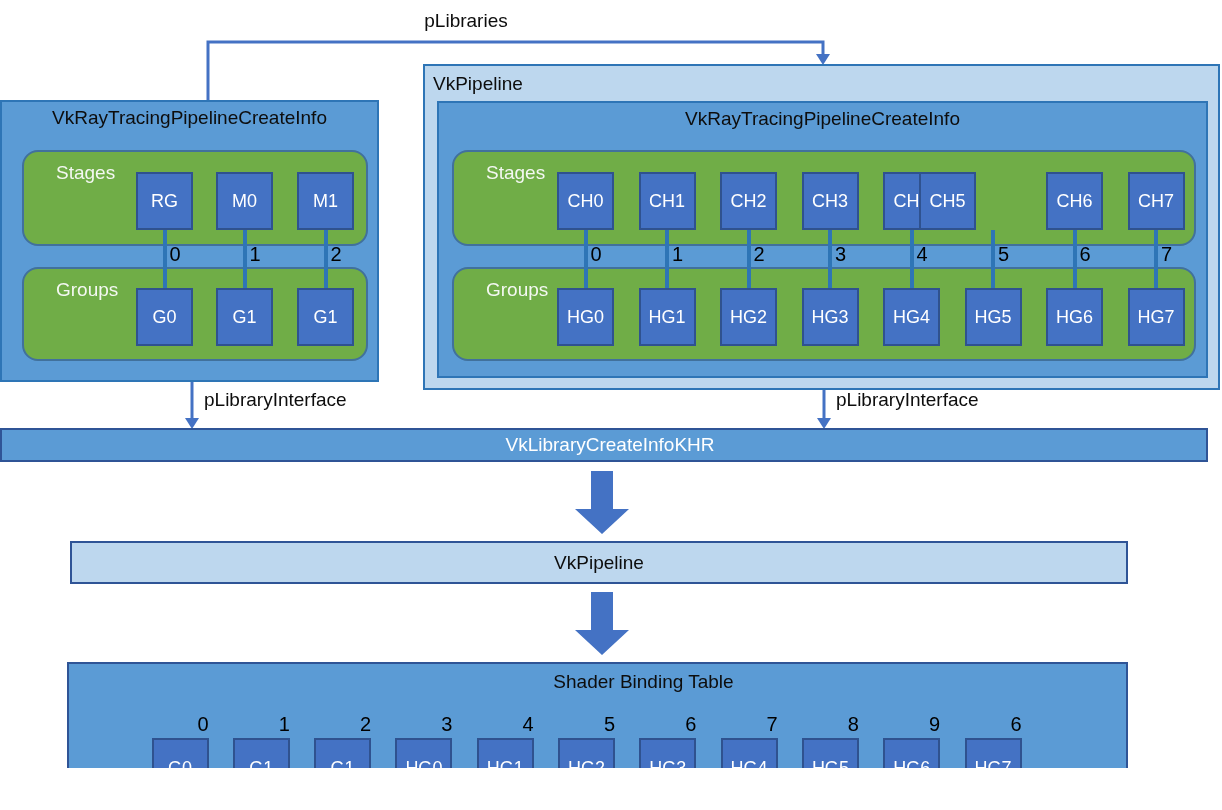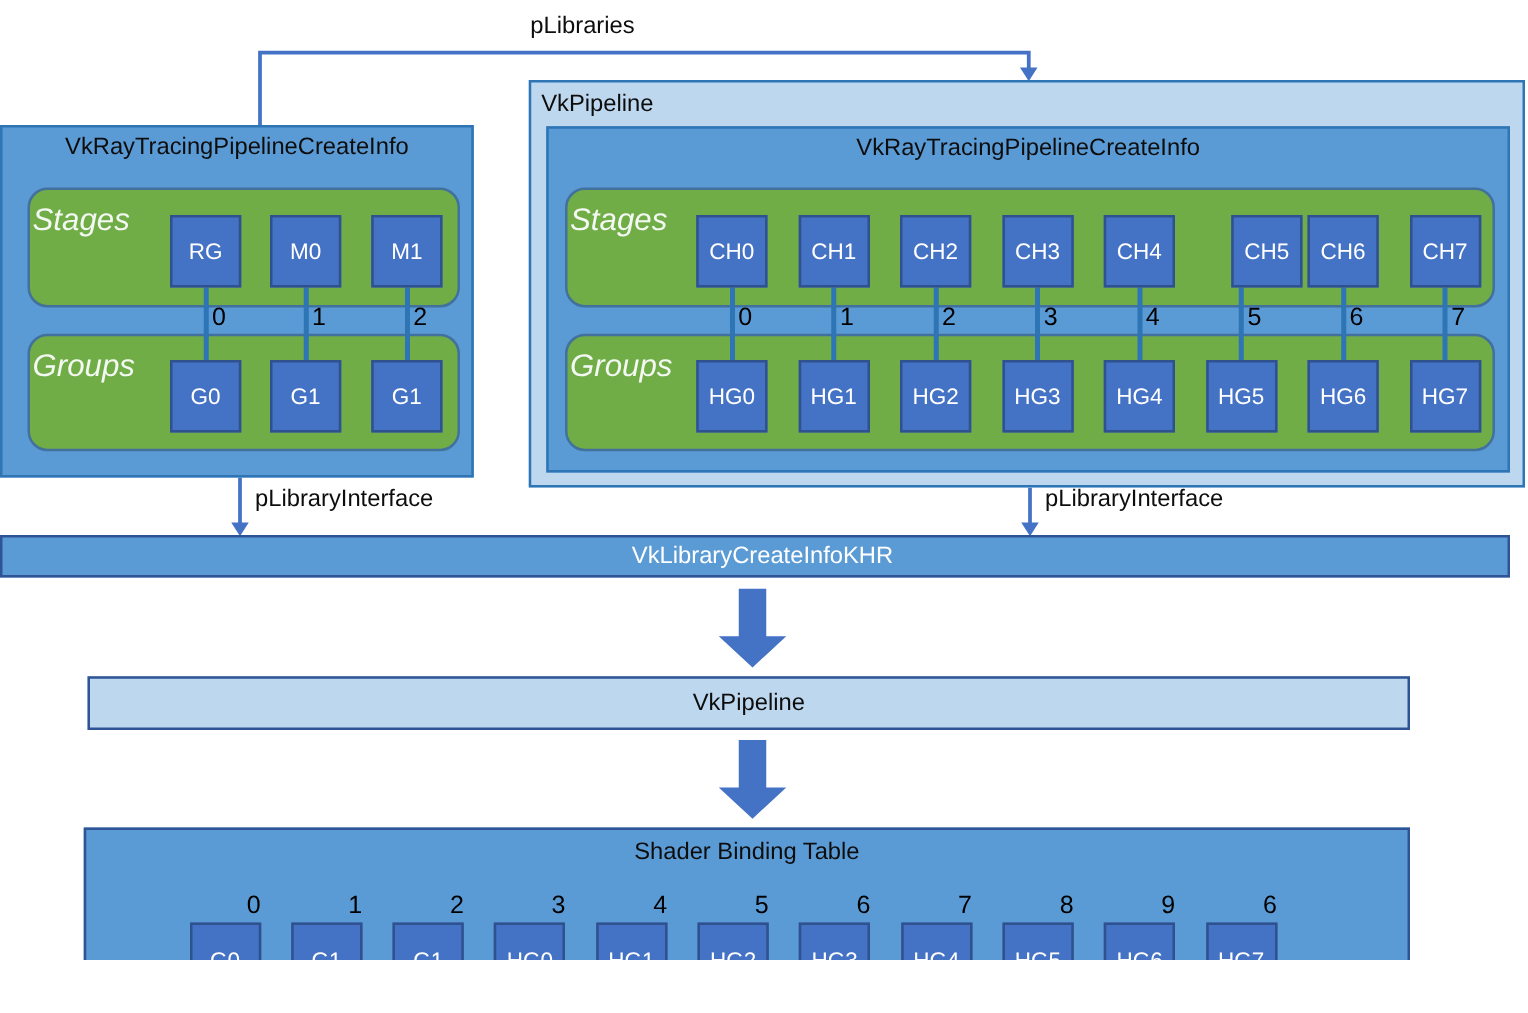--- a/index.html
+++ b/index.html
@@ -8,21 +8,21 @@
     font-family:"Liberation Sans",sans-serif;overflow:hidden;
   }
   .box{position:absolute;box-sizing:border-box;border:2px solid #2E75B6;}
   .box-mid{background:#5B9BD5;padding-left:12px;}
   .box-light{background:#BDD7EE;}
   .green{
     position:absolute;box-sizing:border-box;background:#70AD47;
     border:2px solid #41719C;border-radius:16px;
   }
   .green-label{
-    position:absolute;left:2px;top:10px;color:#f4f8f2;font-size:25px;font-style:italic;
+    position:absolute;left:32px;top:10px;color:#f4f8f2;font-size:19px;
   }
   .box-title{
     position:absolute;color:#0d0d0d;font-size:19px;white-space:nowrap;
   }
   .centered{text-align:center;}
   .sq{
     position:absolute;box-sizing:border-box;width:57px;
     background:#4472C4;border:2px solid #2F528F;color:#ffffff;
     display:flex;align-items:center;justify-content:center;font-size:18px;
   }
@@ -86,21 +86,21 @@
 
   <div class="bar box-mid" style="left:0;top:428px;width:1208px;height:34px;color:#ffffff;">
     <span>VkLibraryCreateInfoKHR</span>
   </div>
 
   <div class="bar box-light" style="left:70px;top:541px;width:1058px;height:43px;color:#0d0d0d;">
     <span>VkPipeline</span>
   </div>
 
   <div class="box box-mid" style="left:67px;top:662px;width:1061px;height:146px;border-color:#2F5496;"></div>
-  <div class="box-title centered" style="left:67px;top:671px;width:1061px;">Shader Binding Table</div>
+  <div class="box-title centered" style="left:67px;top:671px;width:1061px;padding-left:46px;">Shader Binding Table</div>
 
 <div class="conn" style="left: 162.5px; top: 230px; height: 58px;"></div>
     <div class="conn" style="left: 242.5px; top: 230px; height: 58px;"></div>
     <div class="conn" style="left: 323.5px; top: 230px; height: 58px;"></div>
     <div class="conn" style="left: 583.5px; top: 230px; height: 58px;"></div>
     <div class="conn" style="left: 665px; top: 230px; height: 58px;"></div>
     <div class="conn" style="left: 746.5px; top: 230px; height: 58px;"></div>
     <div class="conn" style="left: 828px; top: 230px; height: 58px;"></div>
     <div class="conn" style="left: 909.5px; top: 230px; height: 58px;"></div>
     <div class="conn" style="left: 991px; top: 230px; height: 58px;"></div>
@@ -110,21 +110,21 @@
     <div class="sq" style="left: 216px; top: 172px; height: 58px;">M0</div>
     <div class="sq" style="left: 297px; top: 172px; height: 58px; text-align: right;">M1</div>
     <div class="sq" style="left: 136px; top: 288px; height: 58px;">G0</div>
     <div class="sq" style="left: 216px; top: 288px; height: 58px;">G1</div>
     <div class="sq" style="left: 297px; top: 288px; height: 58px;">G1</div>
     <div class="sq" style="left: 557px; top: 172px; height: 58px;">CH0</div>
     <div class="sq" style="left: 638.5px; top: 172px; height: 58px;">CH1</div>
     <div class="sq" style="left: 720px; top: 172px; height: 58px;">CH2</div>
     <div class="sq" style="left: 801.5px; top: 172px; height: 58px;">CH3</div>
     <div class="sq" style="left: 883px; top: 172px; height: 58px;">CH4</div>
-    <div class="sq" style="left: 985px; top: 172px; height: 58px;">CH5</div>
+    <div class="sq" style="left: 919px; top: 172px; height: 58px;">CH5</div>
     <div class="sq" style="left: 1046px; top: 172px; height: 58px;">CH6</div>
     <div class="sq" style="left: 1127.5px; top: 172px; height: 58px;">CH7</div>
     <div class="sq" style="left: 557px; top: 288px; height: 58px;">HG0</div>
     <div class="sq" style="left: 638.5px; top: 288px; height: 58px;">HG1</div>
     <div class="sq" style="left: 720px; top: 288px; height: 58px;">HG2</div>
     <div class="sq" style="left: 801.5px; top: 288px; height: 58px;">HG3</div>
     <div class="sq" style="left: 883px; top: 288px; height: 58px;">HG4</div>
     <div class="sq" style="left: 964.5px; top: 288px; height: 58px;">HG5</div>
     <div class="sq" style="left: 1046px; top: 288px; height: 58px;">HG6</div>
     <div class="sq" style="left: 1127.5px; top: 288px; height: 58px;">HG7</div>

